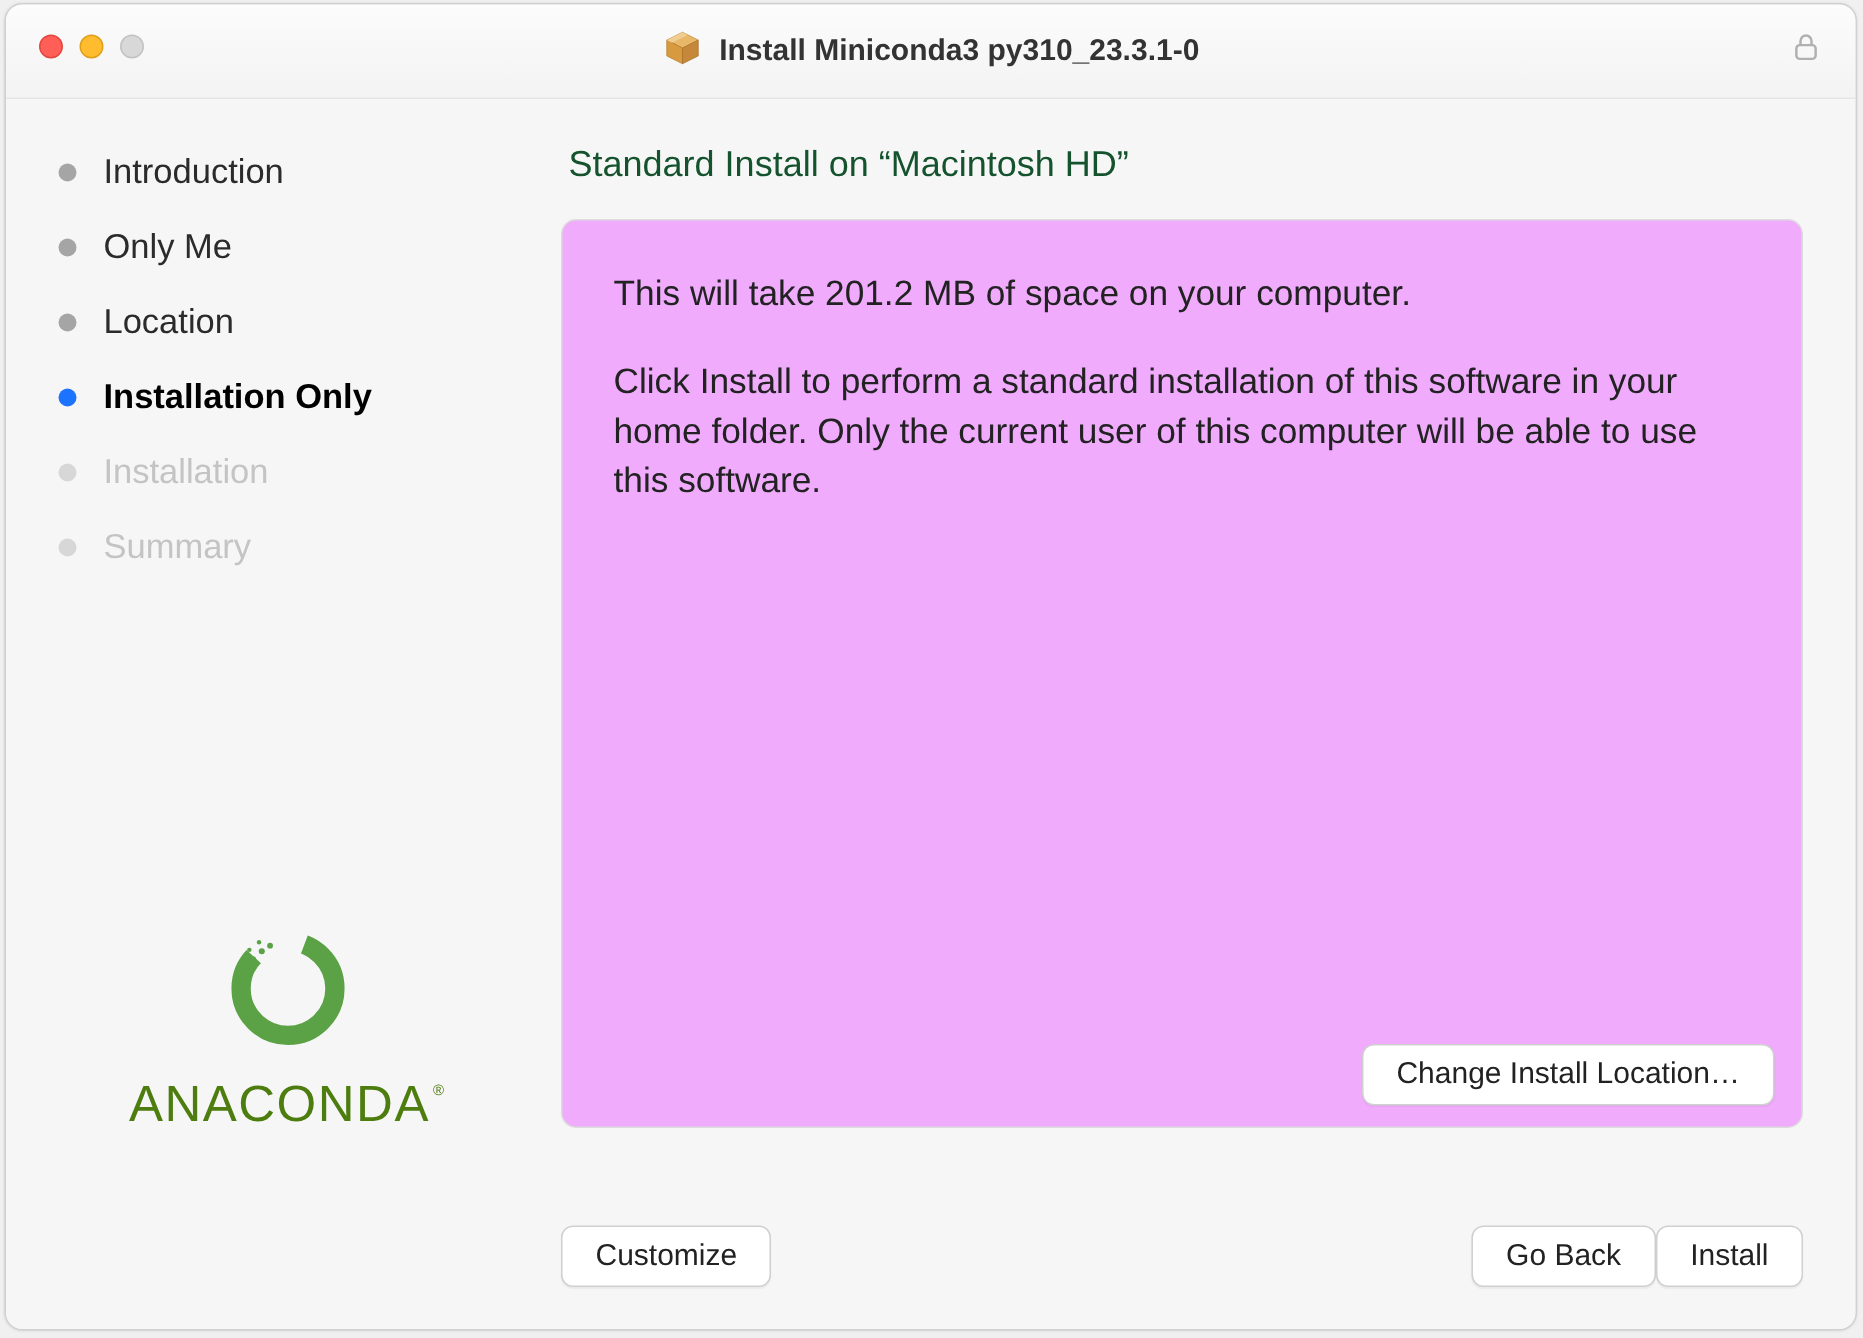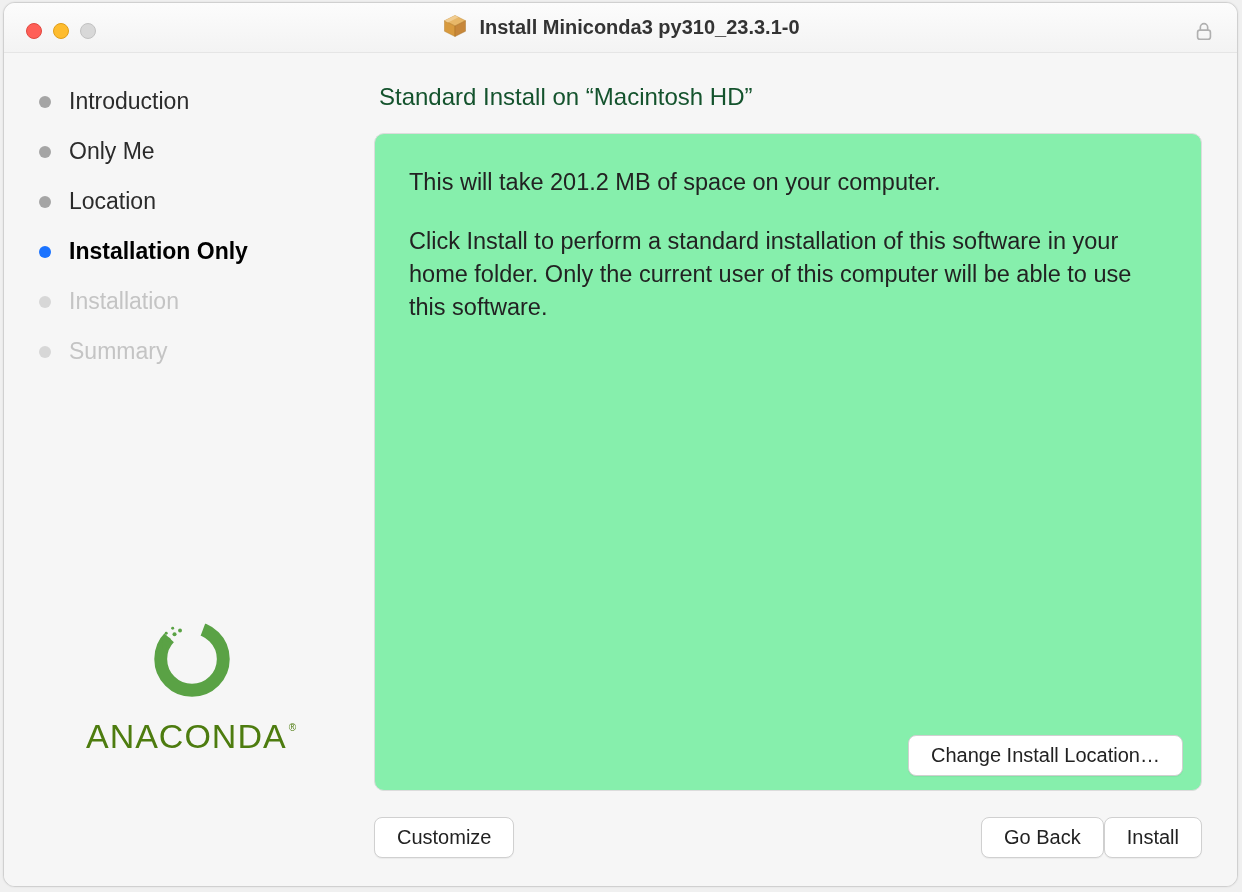--- a/index.html
+++ b/index.html
@@ -17,21 +17,21 @@
       border-radius: 12px;
       border: 1px solid #d0d0d0;
       box-shadow: 0 0 2px rgba(0,0,0,0.1);
       display: flex;
       flex-direction: column;
       margin-left: 3px;
       margin-top: 2px;
       overflow: hidden;
     }
     .titlebar {
-      height: 50px;
+      height: 63px;
       display: flex;
       align-items: center;
       padding: 0 20px;
       border-bottom: 1px solid #e5e5e5;
       position: relative;
       background: linear-gradient(#fcfcfc, #f3f3f3);
     }
     .traffic-lights {
       display: flex;
       gap: 11px;
@@ -135,21 +135,21 @@
     }
     .heading {
       font-size: 24px;
       font-weight: 400;
       color: #14532d;
       margin-bottom: 22px;
       margin-left: 5px;
     }
     .content-box {
       flex: 1;
-      background: #86efac;
+      background: #f0abfc;
       border: 1px solid #dcdcdc;
       border-radius: 10px;
       padding: 32px 34px;
       position: relative;
       display: flex;
       flex-direction: column;
     }
     .content-text {
       font-size: 23.5px;
       line-height: 1.4;
@@ -164,20 +164,21 @@
     .btn {
       background: #fff;
       border: 1px solid #d0d0d0;
       border-radius: 8px;
       font-size: 20px;
       color: #222;
       padding: 8px 22px;
       cursor: pointer;
       box-shadow: 0 1px 1px rgba(0,0,0,0.05);
       font-family: inherit;
+      margin-top: 39px;
     }
     .footer-btns {
       margin-top: 26px;
       display: flex;
       align-items: center;
     }
     .footer-btns .spacer { flex: 1; }
   </style>
 </head>
 <body>

